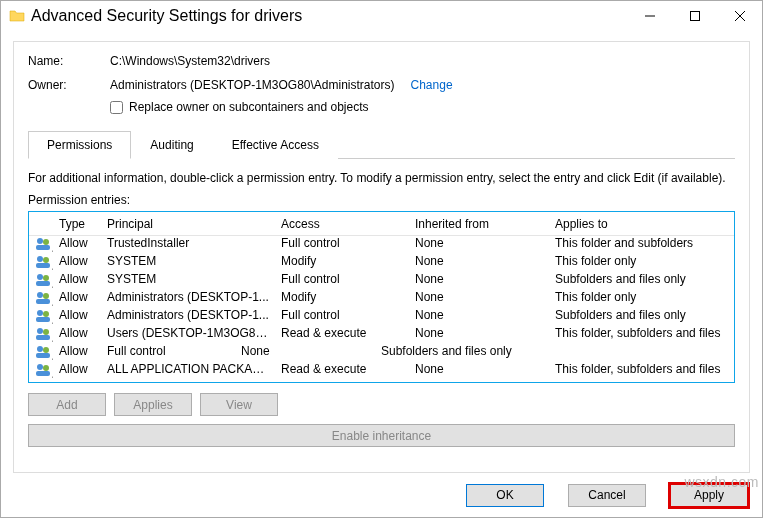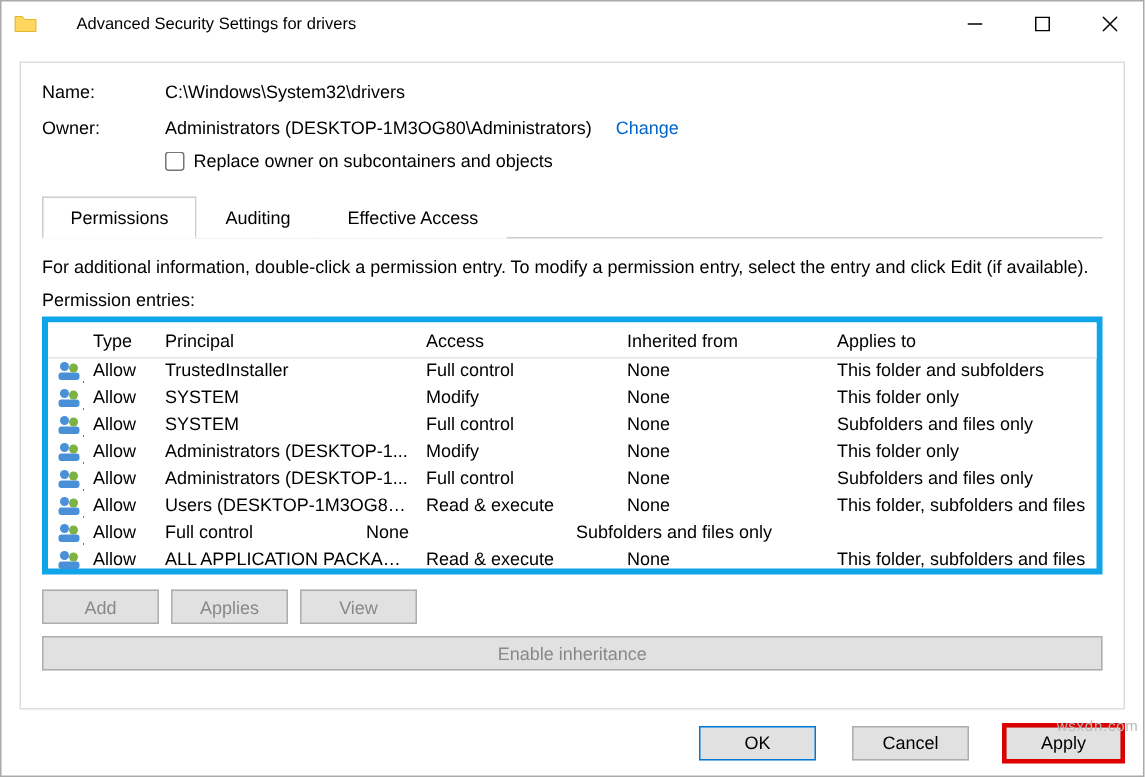--- a/index.html
+++ b/index.html
@@ -1,56 +1,56 @@
 <!DOCTYPE html>
 <html><head>
 <meta charset="utf-8">
 <style>
 * { box-sizing: border-box; font-family: "Segoe UI", Tahoma, sans-serif; font-size: 12px; margin: 0; padding: 0; }
 body { background: #fff; width: 763px; height: 518px; overflow: hidden; display: flex; flex-direction: column; border: 1px solid #aaa; }
 .title-bar { height: 30px; display: flex; align-items: center; padding: 0 0 0 8px; }
 .folder-ico { width: 16px; height: 16px; margin-right: 6px; }
-.title-txt { flex: 1; font-size: 11px; margin-left: 20px; }
+.title-txt { flex: 1; font-size: 16px; }
 .win-btns { display: flex; height: 100%; }
 .win-btn { width: 45px; display: flex; align-items: center; justify-content: center; }
 .win-btn svg { width: 10px; height: 10px; }
 .client { flex: 1; padding: 10px 12px 0 12px; display: flex; flex-direction: column; }
 .info-block { border: 1px solid #ddd; padding: 12px 14px 14px 14px; display: flex; flex-direction: column; flex: 1; }
 .kv { display: flex; margin-bottom: 10px; align-items: flex-start; }
 .kv .k { width: 82px; }
 .kv .v { flex: 1; }
 .owner-line { display: flex; gap: 16px; align-items: center; }
 .change-link { color: #0066cc; cursor: pointer; }
 .replace-row { margin-top: 8px; display: flex; align-items: center; gap: 6px; }
 .replace-row input { width: 13px; height: 13px; }
 .tabs { display: flex; margin-top: 6px; border-bottom: 1px solid #ccc; position: relative; }
 .tab { padding: 6px 18px; border: 1px solid transparent; border-bottom: none; cursor: pointer; position: relative; top: 1px; background: #fff; }
 .tab.active { border-color: #ccc; border-bottom: 1px solid #fff; }
 .hint { margin: 12px 0 8px 0; }
 .entries-label { margin-bottom: 4px; }
-.table-wrap { border: 4px solid #0ea5e9; position: relative; display: flex; flex-direction: column; height: 172px; }
+.table-wrap { border: 1px solid #0ea5e9; position: relative; display: flex; flex-direction: column; height: 172px; }
 .thead { display: flex; background: #fff; border-bottom: 1px solid #e5e5e5; height: 24px; align-items: center; }
 .th, .td { padding: 0 6px; white-space: nowrap; overflow: hidden; text-overflow: ellipsis; }
 .c-ico { width: 24px; flex: 0 0 24px; }
 .c-type { width: 48px; flex: 0 0 48px; }
 .c-principal { width: 174px; flex: 0 0 174px; }
 .c-access { width: 134px; flex: 0 0 134px; }
 .c-inherited { width: 140px; flex: 0 0 140px; }
 .c-applies { flex: 1; }
 .tbody { overflow-y: scroll; flex: 1; }
 .tr { display: flex; height: 18px; align-items: flex-start; }
 .group-ico { width: 16px; height: 16px; }
 .btn-row { display: flex; gap: 8px; margin-top: 10px; }
 .btn { min-width: 78px; height: 23px; border: 1px solid #adadad; background: #e1e1e1; color: #888; display: flex; align-items: center; justify-content: center; text-align: right; }
 .ei-row { margin-top: 8px; }
 .footer { height: 44px; display: flex; align-items: center; justify-content: flex-end; gap: 24px; padding: 0 14px; }
 .fbtn { width: 78px; height: 23px; border: 1px solid #adadad; background: #e1e1e1; display: flex; align-items: center; justify-content: center; cursor: pointer; }
 .fbtn.default { border-color: #0078d7; }
 .fbtn.highlight { outline: 3px solid #d00; outline-offset: -1px; }
-.watermark { position: absolute; right: 4px; bottom: 28px; font-size: 10px; color: #bbb; letter-spacing: 0.5px; pointer-events: none; }
+.watermark { position: absolute; right: 4px; bottom: 28px; font-size: 14px; color: #bbb; letter-spacing: 0.5px; pointer-events: none; }
 </style>
 </head>
 <body>
 
 <div class="title-bar">
   <svg class="folder-ico" viewBox="0 0 16 16">
       <path fill="#ffd75e" stroke="#d9a400" stroke-width="0.5" d="M1 3h5l1.5 2H15v8H1z"></path>
     </svg>
   <div class="title-txt">Advanced Security Settings for drivers</div>
   <div class="win-btns">

